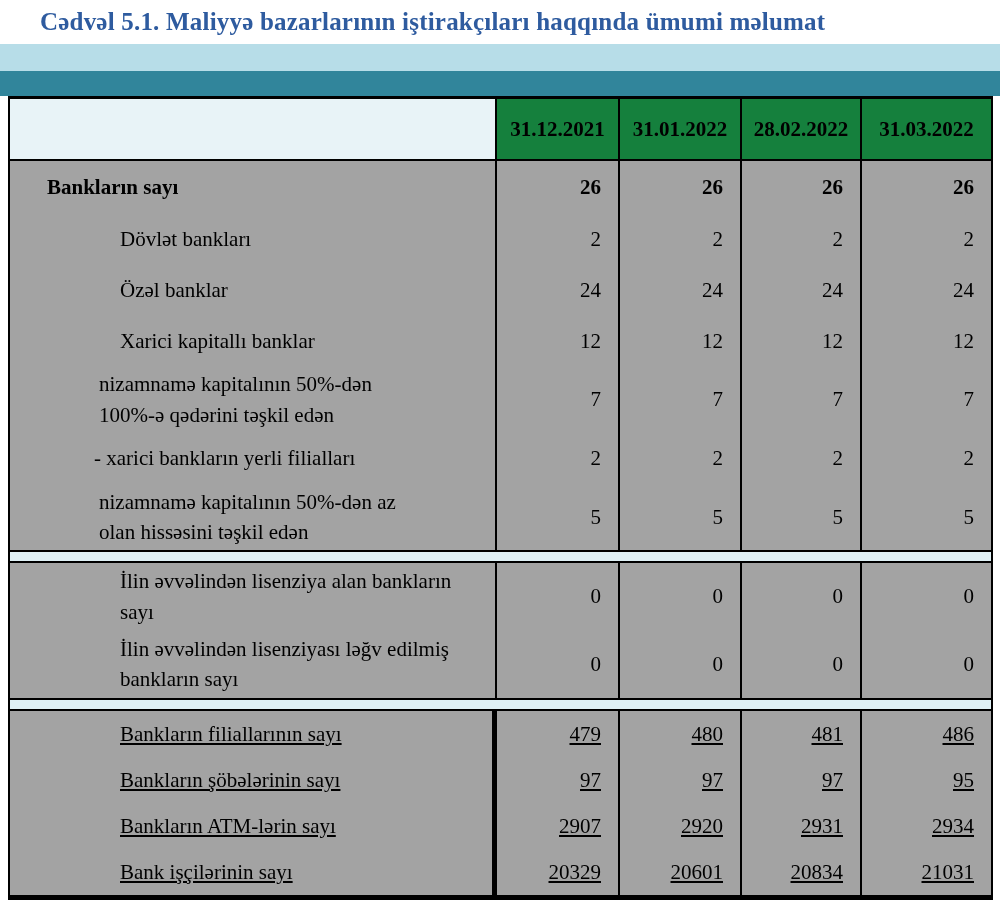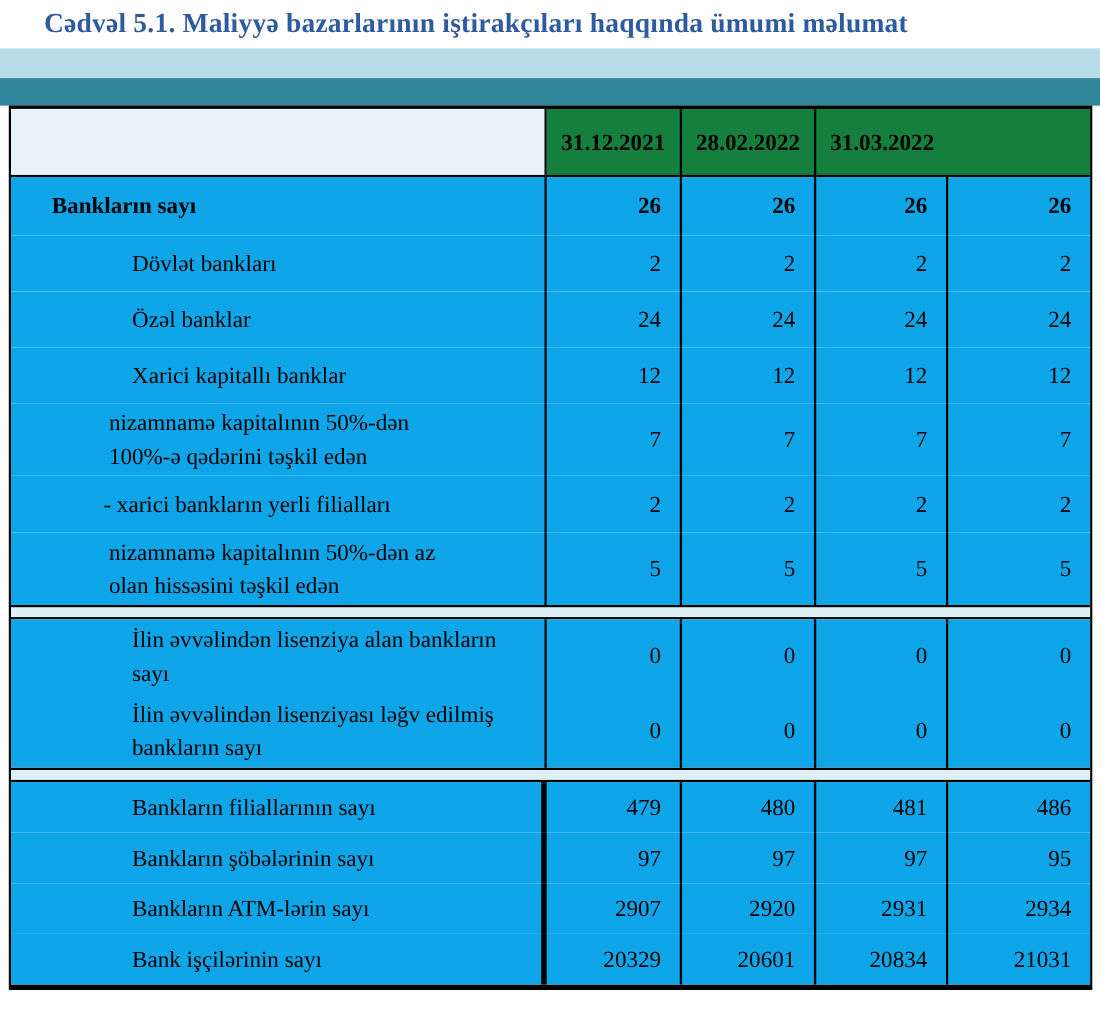--- a/index.html
+++ b/index.html
@@ -23,21 +23,21 @@
     width: 985px;
     border-left: 2px solid #000;
     border-right: 2px solid #000;
     border-top: 3px solid #000;
     border-bottom: 5px solid #000;
   }
 
   .trow {
     display: grid;
     grid-template-columns: 487px 123px 122px 120px 129px;
-    background: #0ea5e9;
+    background: #a3a3a3;
   }
 
   .cell-label {
     border-right: 2px solid #000;
     display: flex;
     align-items: center;
     font-size: 21px;
     color: #000;
     line-height: 1.45;
     padding-right: 14px;
@@ -67,21 +67,21 @@
   .ind0 { padding-left: 37px; font-weight: bold; }
   .ind1 { padding-left: 110px; }
   .ind2 { padding-left: 89px; }
   .ind2d { padding-left: 84px; }
   .w300 .label-text { max-width: 310px; }
   .w360 .label-text { max-width: 368px; }
 
   
   .h53 { height: 53px; } .h51 { height: 51px; } .h65 { height: 65px; }
   .h52 { height: 52px; } .h66 { height: 66px; } .h67 { height: 67px; }
-  .h68 { height: 68px; } .h46 { height: 46px; }
+  .h68 { height: 68px; } .h46 { height: 46px; text-decoration: underline; }
 
   .separator-band {
     height: 13px;
     background: #DFF0F5;
     border-top: 2px solid #000;
     border-bottom: 2px solid #000;
   }
 
   
   .thickdiv .cell-label { border-right: 5px solid #000; }
@@ -92,20 +92,21 @@
 <div class="page-title">Cədvəl 5.1. Maliyyə bazarlarının iştirakçıları haqqında ümumi məlumat</div>
 
 <div class="band-light"></div>
 <div class="band-teal"></div>
 
 <div class="fin-table">
 
   <div class="trow header-row">
     <div class="cell-label"></div>
     <div class="cell-val">31.12.2021</div>
+    <div class="cell-val">31.01.2022</div>
     <div class="cell-val">28.02.2022</div>
     <div class="cell-val last">31.03.2022</div>
   </div>
 
   <div>
     <div class="trow h53">
       <div class="cell-label ind0">
           <span class="label-text">Bankların sayı</span>
         </div>
       <div class="cell-val" style="font-weight:bold">26</div>

